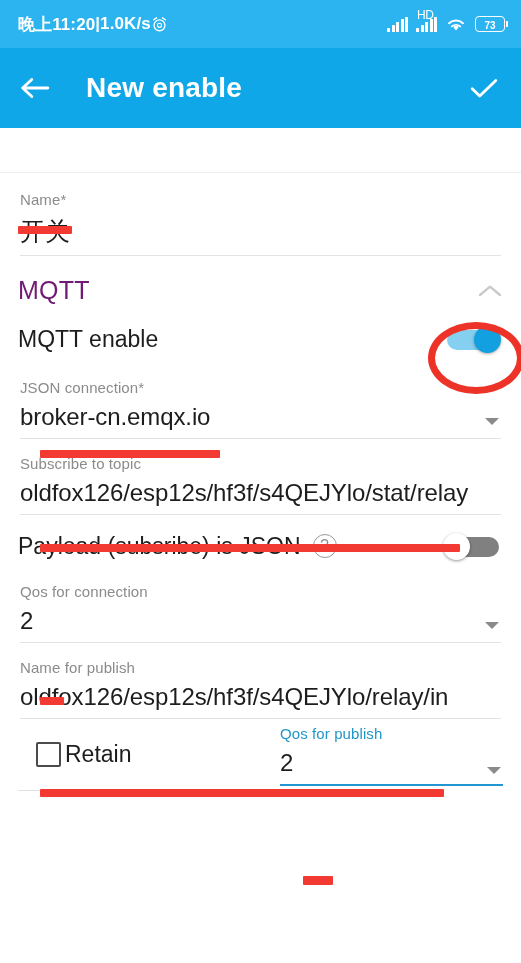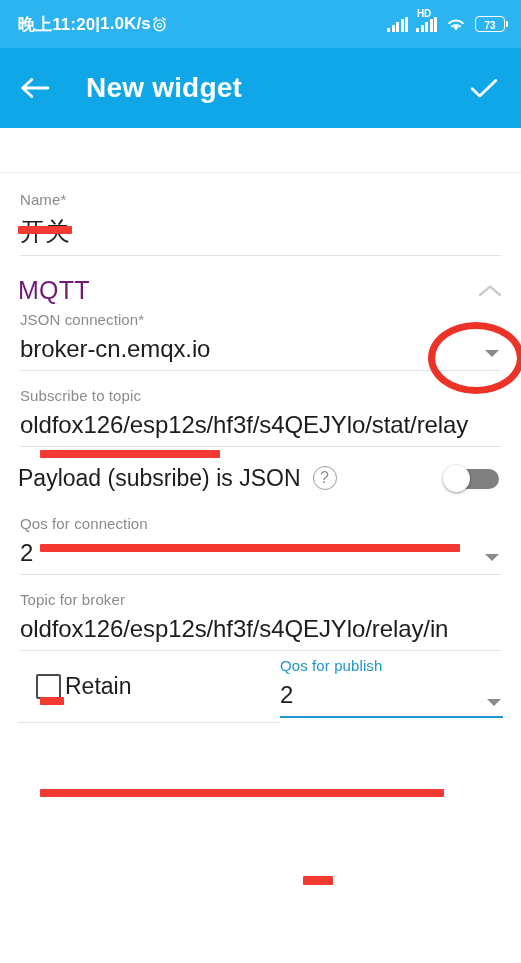--- a/index.html
+++ b/index.html
@@ -46,22 +46,22 @@
   .status-right {
     display: flex;
     align-items: center;
     gap: 8px;
   }
   .sig-wrap { position: relative; display: flex; align-items: flex-end; }
   .hd-tag {
     position: absolute;
     top: -9px;
     left: 1px;
-    font-size: 10px;
-    font-weight: bold;
+    font-size: 12px;
+    font-weight: normal;
     color: #ffffff;
     letter-spacing: -0.3px;
   }
   .bars { display: flex; align-items: flex-end; gap: 1.5px; height: 15px; }
   .bars i {
     display: block;
     width: 3px;
     background: #ffffff;
     border-radius: 0.5px;
   }
@@ -324,21 +324,21 @@
       </div>
     </div>
   </div>
 
   <div class="app-bar">
     <div class="back">
       <svg width="30" height="26" viewBox="0 0 28 24">
         <path d="M11 4 L2.5 12 L11 20 M2.5 12 L26 12" fill="none" stroke="#ffffff" stroke-width="2.6" stroke-linecap="round" stroke-linejoin="round"></path>
       </svg>
     </div>
-    <div class="app-title">New widget</div>
+    <div class="app-title">New enable</div>
     <div class="confirm">
       <svg width="30" height="26" viewBox="0 0 28 24">
         <path d="M3 12.6 L10 19.4 L25 5" fill="none" stroke="#ffffff" stroke-width="2.6" stroke-linecap="round" stroke-linejoin="round"></path>
       </svg>
     </div>
   </div>
 
   <div class="content">
 
     <div class="top-strip"></div>
@@ -349,20 +349,27 @@
       <div class="field-underline"></div>
     </div>
 
     <div class="section-head">
       <div class="section-title">MQTT</div>
       <svg width="26" height="18" viewBox="0 0 26 18">
         <path d="M3 13 L13 4.6 L23 13" fill="none" stroke="#c9c9c9" stroke-width="2.3" stroke-linecap="round" stroke-linejoin="round"></path>
       </svg>
     </div>
 
+    <div class="toggle-row" style="height:68px;">
+      <div class="row-label">MQTT enable</div>
+      <div class="switch on">
+        <div class="track"></div>
+        <div class="thumb"></div>
+      </div>
+    </div>
 
     <div class="field" style="padding-top:6px;">
       <div class="field-label">JSON connection*</div>
       <div class="field-value">broker-cn.emqx.io</div>
       <div class="field-underline"></div>
       <div class="caret"></div>
     </div>
 
     <div class="field" style="padding-top:16px;">
       <div class="field-label">Subscribe to topic</div>
@@ -382,21 +389,21 @@
     </div>
 
     <div class="field" style="padding-top:6px;">
       <div class="field-label">Qos for connection</div>
       <div class="field-value">2</div>
       <div class="field-underline"></div>
       <div class="caret"></div>
     </div>
 
     <div class="field" style="padding-top:16px;">
-      <div class="field-label">Topic for broker</div>
+      <div class="field-label">Name for publish</div>
       <div class="field-value">oldfox126/esp12s/hf3f/s4QEJYlo/relay/in</div>
       <div class="field-underline"></div>
     </div>
 
     <div class="split-row">
       <div class="split-left">
         <div class="retain-box">
           <div class="checkbox"></div>
           <div class="retain-label">Retain</div>
         </div>

